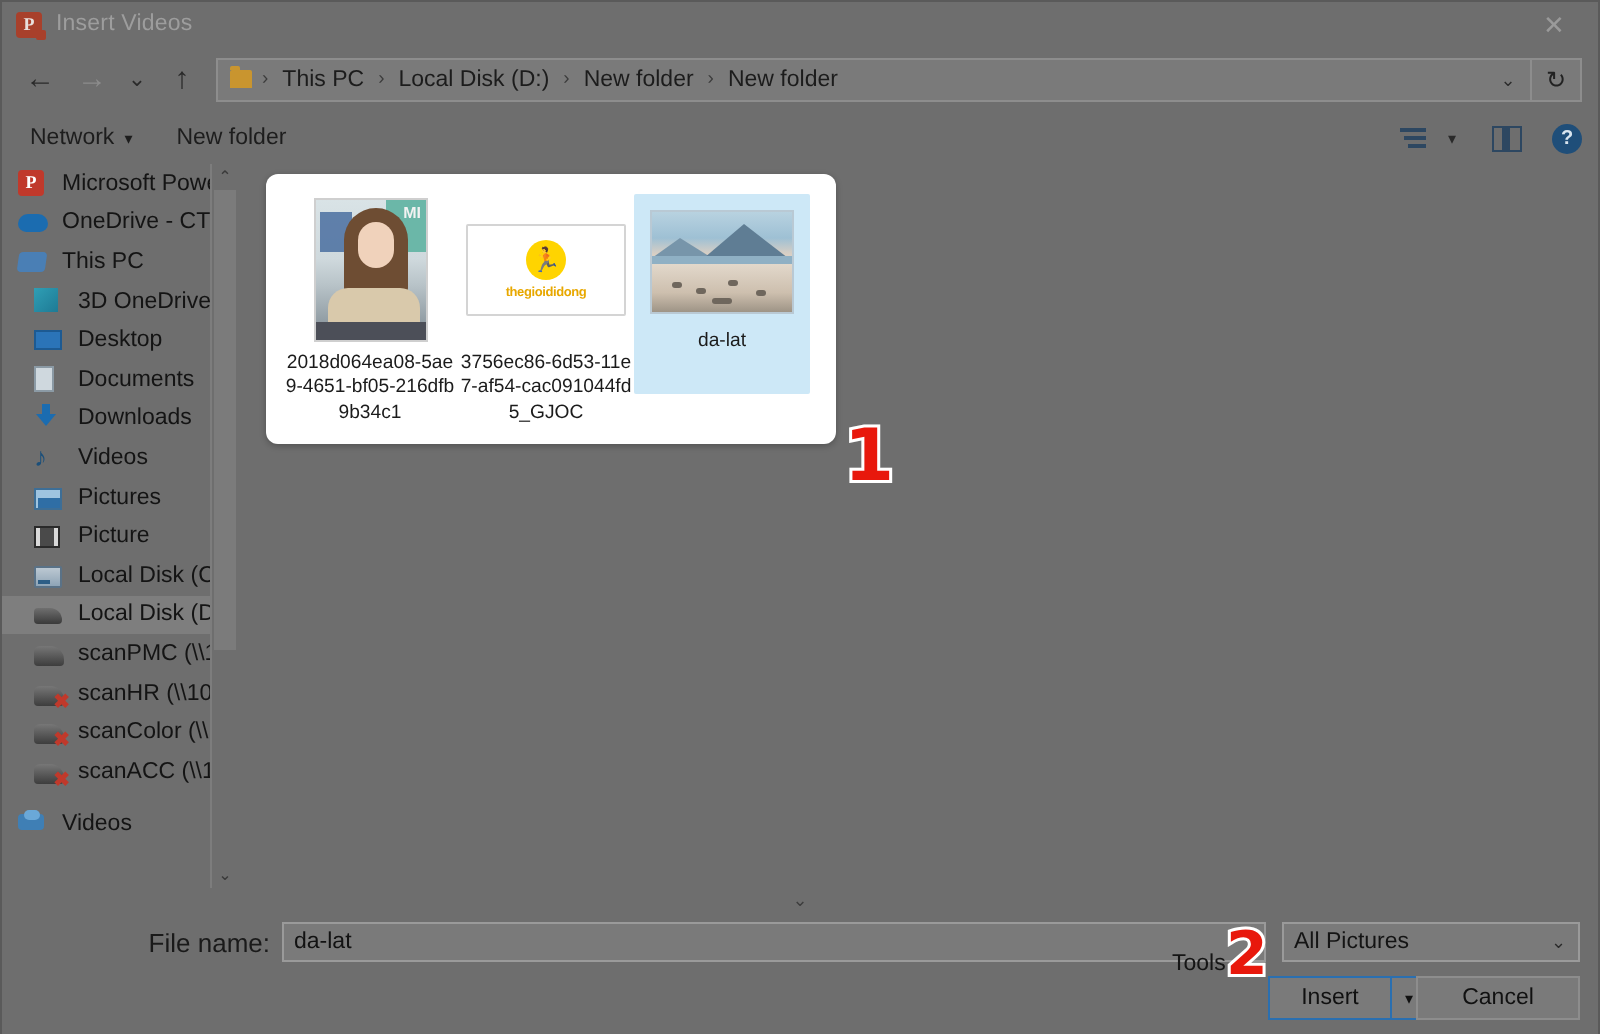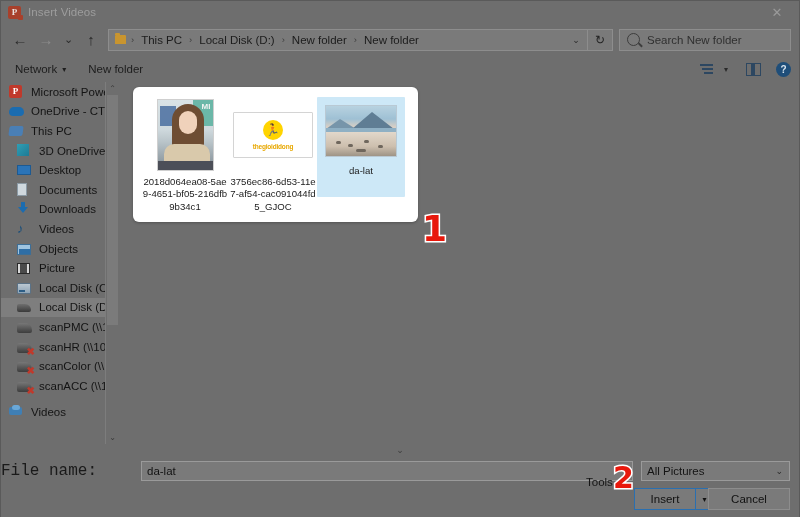--- a/index.html
+++ b/index.html
@@ -632,26 +632,25 @@
     font-size: 9px;
   }
   .filename-row {
     position: absolute;
     left: 0; right: 0; top: 17px;
     display: flex;
     align-items: center;
   }
   .filename-label {
     width: 140px;
-    text-align: left;
-    font-size: 16px;
+    text-align: right;
+    font-size: 13px;
     color: #1a1a1a;
     padding-right: 6px;
     box-sizing: border-box;
-    font-family: Liberation Mono, monospace;
   }
   .filename-input {
     width: 492px;
     height: 20px;
     background: #7a7a7a;
     border: 1px solid #9a9a9a;
     box-sizing: border-box;
     font-size: 11.5px;
     color: #121212;
     padding-left: 5px;
@@ -770,24 +769,20 @@
         <span class="crumb-sep">›</span>
         <span class="crumb">New folder</span>
         <span class="crumb-sep">›</span>
         <span class="crumb">New folder</span>
       </div>
       <div class="addr-drop">⌄</div>
     </div>
 
     <div class="refresh-btn">↻</div>
 
-    <div class="searchbox">
-      <div class="search-glyph"></div>
-      <div class="search-text">Search New folder</div>
-    </div>
   </div>
 
   <div class="cmdbar">
     <div class="cmd-item">
       <span>Network</span>
       <span class="cmd-caret">▾</span>
     </div>
     <div class="cmd-item">
       <span>New folder</span>
     </div>
@@ -859,21 +854,21 @@
 
       <div class="nav-item indent1">
         <div class="nico ic-music">♪</div>
         <div class="nav-label">Videos</div>
       </div>
 
       <div class="nav-item indent1">
         <div class="nico">
             <div class="ic-pics"></div>
           </div>
-        <div class="nav-label">Objects</div>
+        <div class="nav-label">Pictures</div>
       </div>
 
       <div class="nav-item indent1">
         <div class="nico">
             <div class="ic-vid"></div>
           </div>
         <div class="nav-label">Picture</div>
       </div>
 
       <div class="nav-item indent1">

